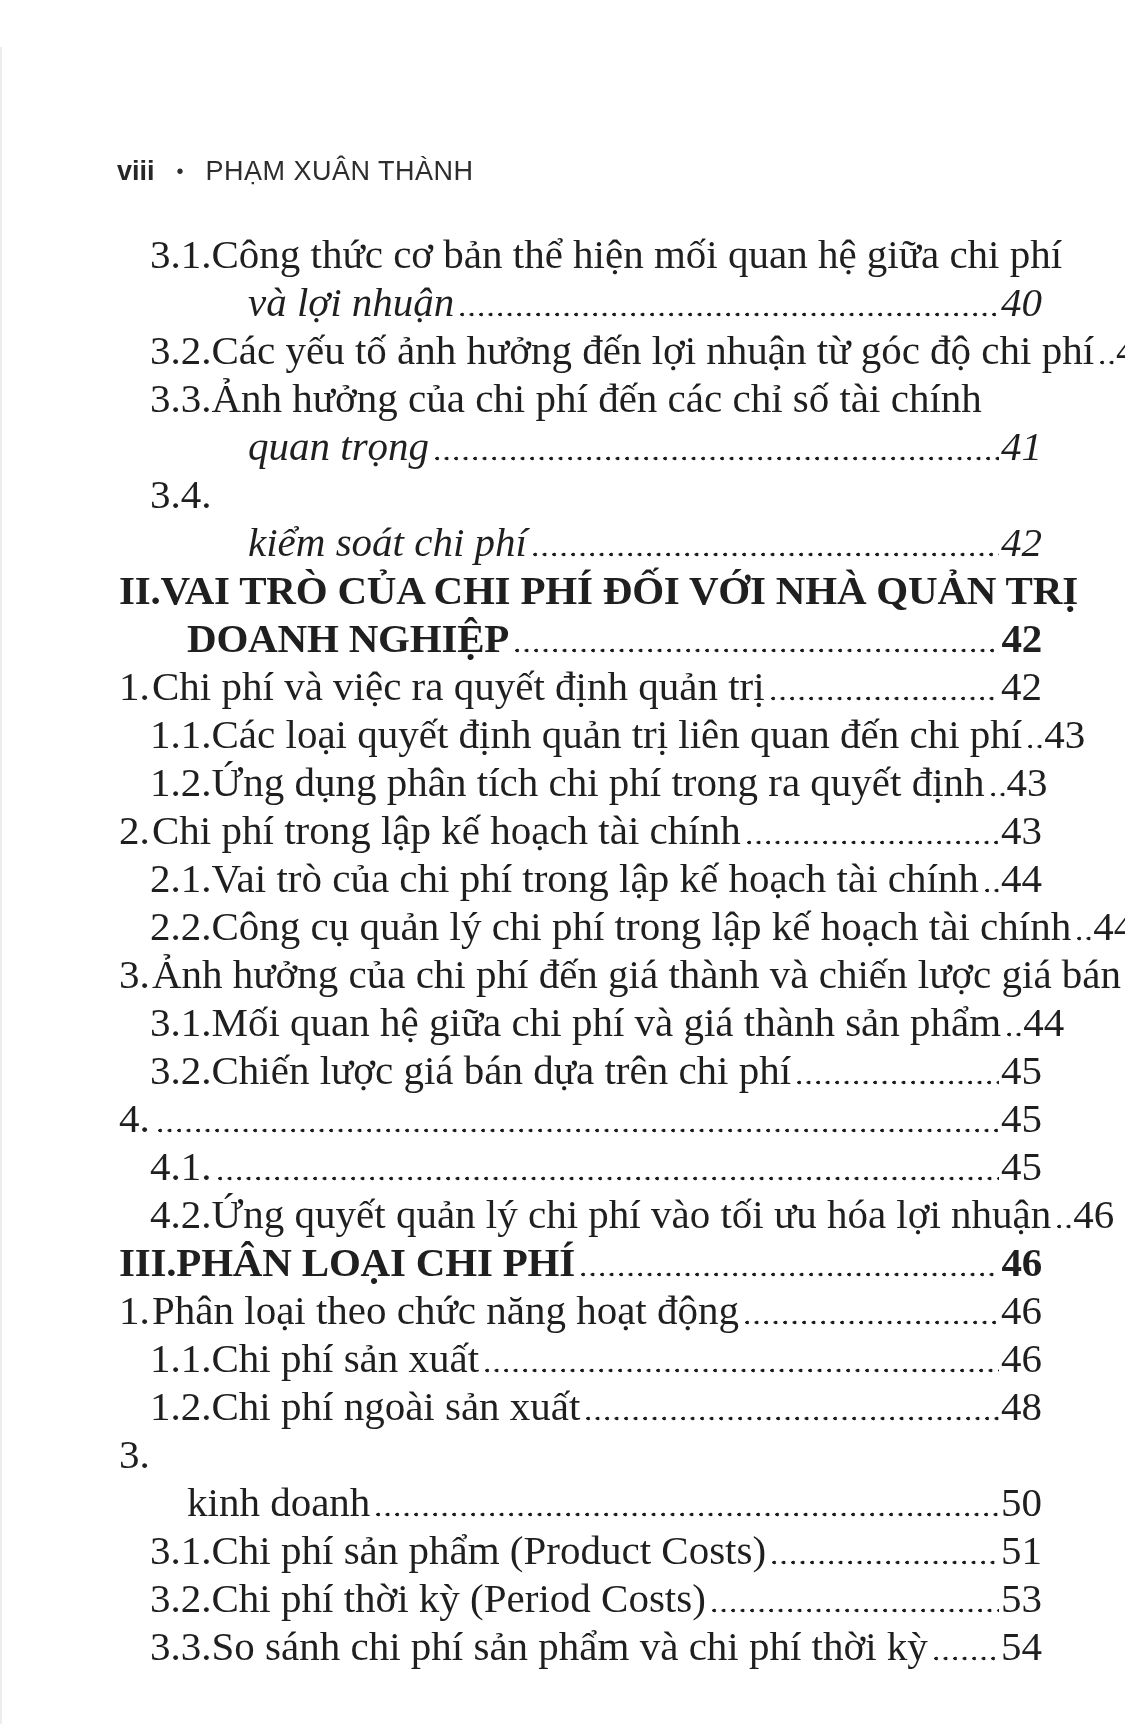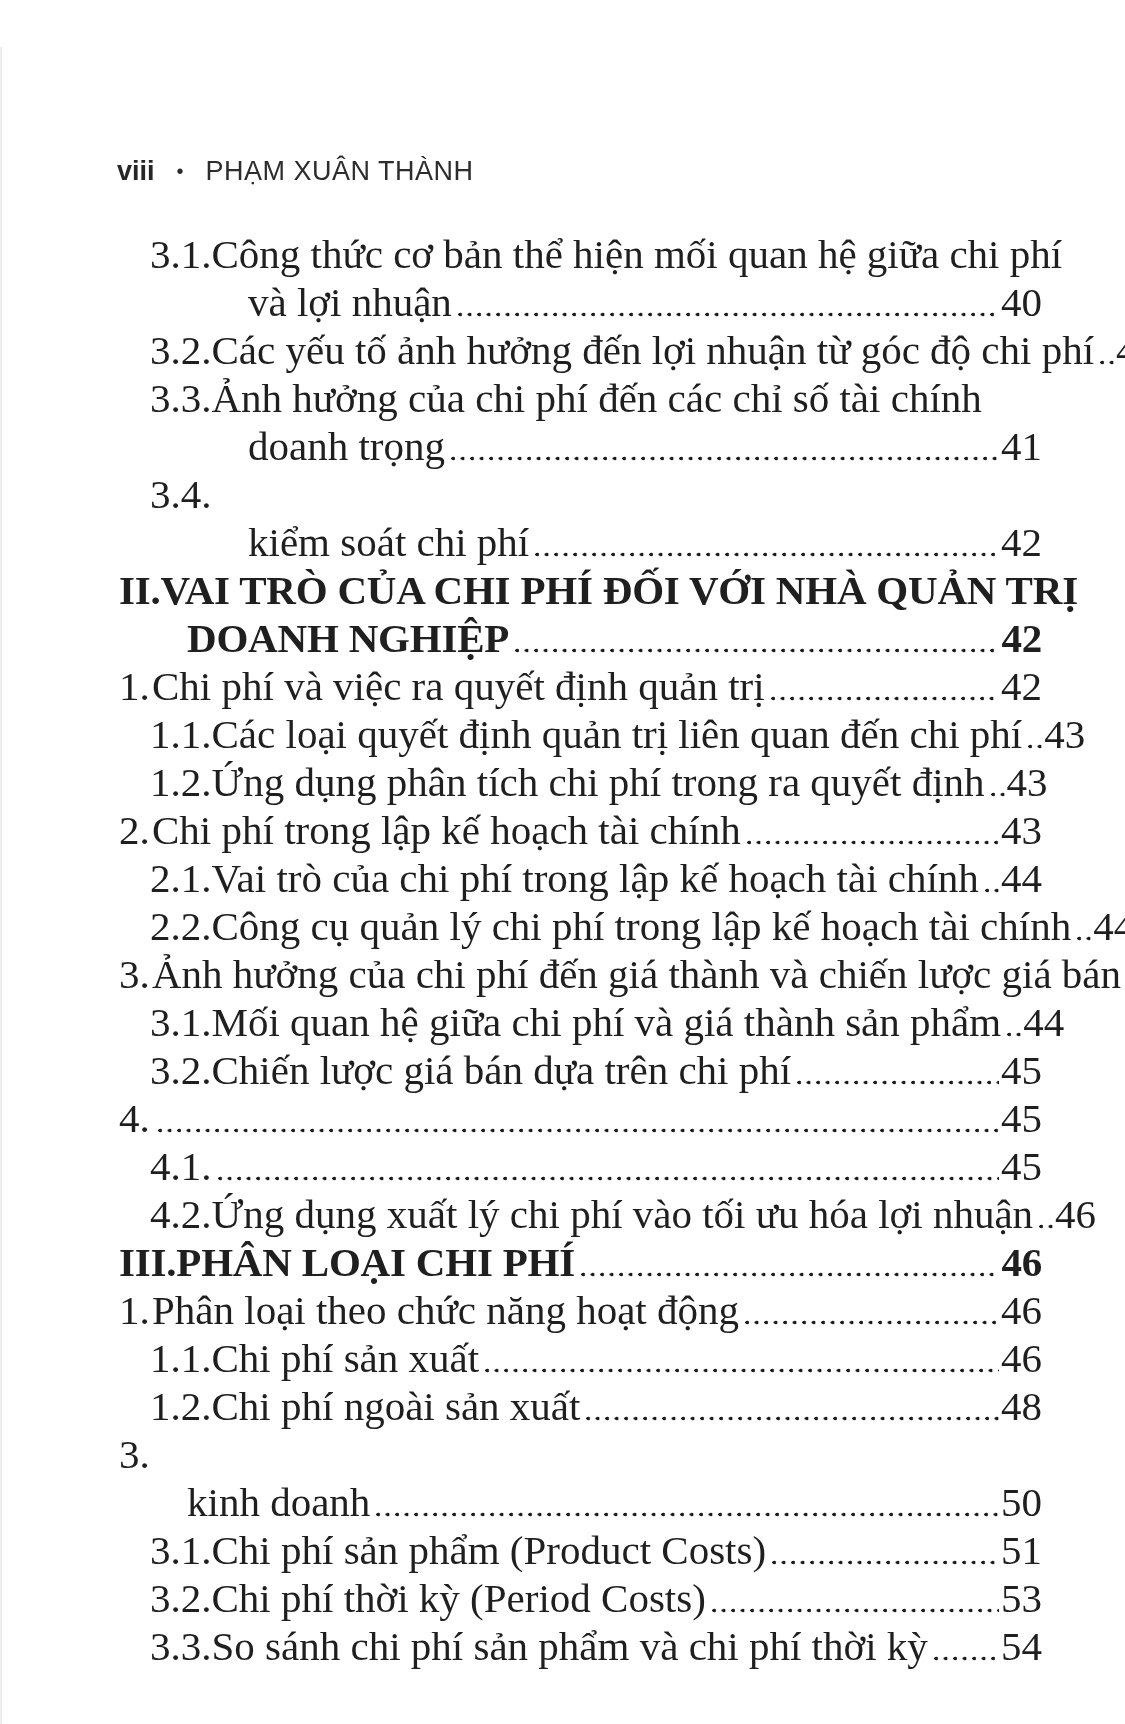--- a/index.html
+++ b/index.html
@@ -47,21 +47,21 @@
     font-size: 41px;
     white-space: nowrap;
   }
   .row .lbl { flex: 0 0 auto; }
   .row .txt { flex: 0 1 auto; }
   .row.l1 { margin-left: 2px; }
   .row.l1 .lbl { min-width: 33px; display: inline-block; }
   .row.l2 { margin-left: 33px; }
   .row.l2 .lbl { min-width: 49px; display: inline-block; }
   .row.l1.cont { margin-left: 0; padding-left: 37px; }
-  .row.l2.cont { margin-left: 0; padding-left: 82px; }
+  .row.l2.cont { margin-left: 0; padding-left: 82px; font-style: italic; }
   .row.bold { font-weight: 700; letter-spacing: -0.2px; }
 
   .leader {
     flex: 1 1 auto;
     min-width: 14px;
     align-self: flex-end;
     height: 5px;
     margin: 0 2px 9px 6px;
     background-image: radial-gradient(circle at 2.2px 2.5px, #1c1c1c 1.75px, rgba(0,0,0,0) 2.1px);
     background-size: 9.5px 5px;
@@ -114,21 +114,21 @@
     </div>
 
     <div class="row l2 nopage">
       <span class="lbl">3.3.</span>
       <span class="txt">Ảnh hưởng của chi phí đến các chỉ số tài chính</span>
 
     </div>
 
     <div class="row l2 cont">
       <span class="lbl"></span>
-      <span class="txt">doanh trọng</span>
+      <span class="txt">quan trọng</span>
       <span class="leader"></span>
       <span class="pg">41</span>
     </div>
 
     <div class="row l2 nopage">
       <span class="lbl">3.4.</span>
 
     </div>
 
     <div class="row l2 cont">
@@ -221,21 +221,21 @@
     </div>
 
     <div class="row l2">
       <span class="lbl">4.1.</span>
       <span class="leader"></span>
       <span class="pg">45</span>
     </div>
 
     <div class="row l2">
       <span class="lbl">4.2.</span>
-      <span class="txt">Ứng dụng xuất lý chi phí vào tối ưu hóa lợi nhuận</span>
+      <span class="txt">Ứng quyết quản lý chi phí vào tối ưu hóa lợi nhuận</span>
       <span class="leader"></span>
       <span class="pg">46</span>
     </div>
 
     <div class="row l1 bold">
       <span class="lbl">III.</span>
       <span class="txt">PHÂN LOẠI CHI PHÍ</span>
       <span class="leader"></span>
       <span class="pg">46</span>
     </div>

